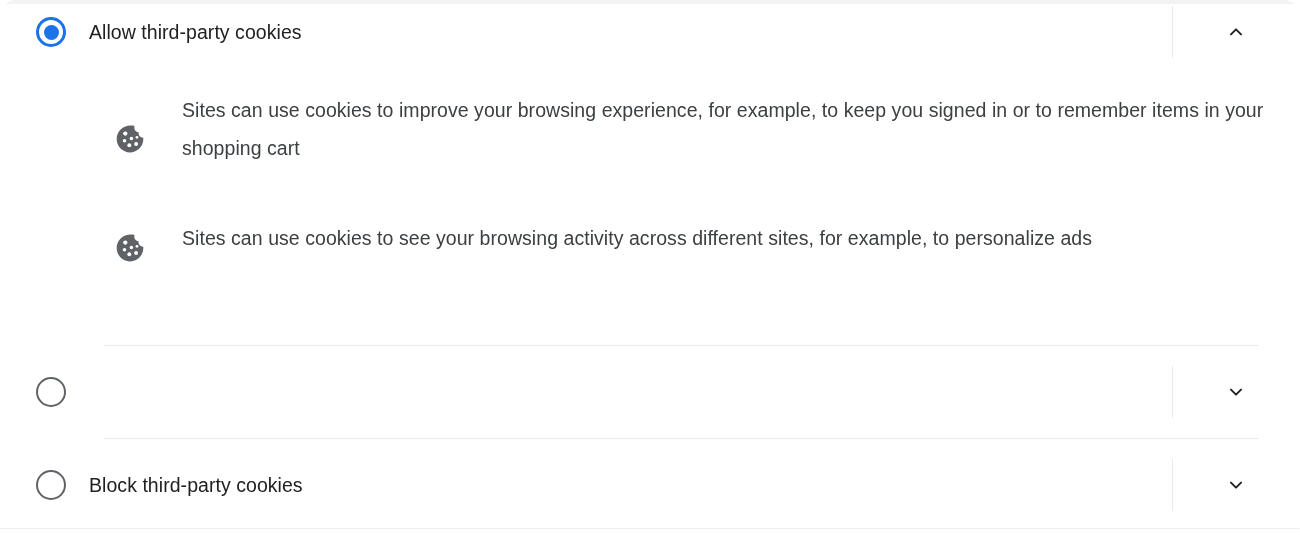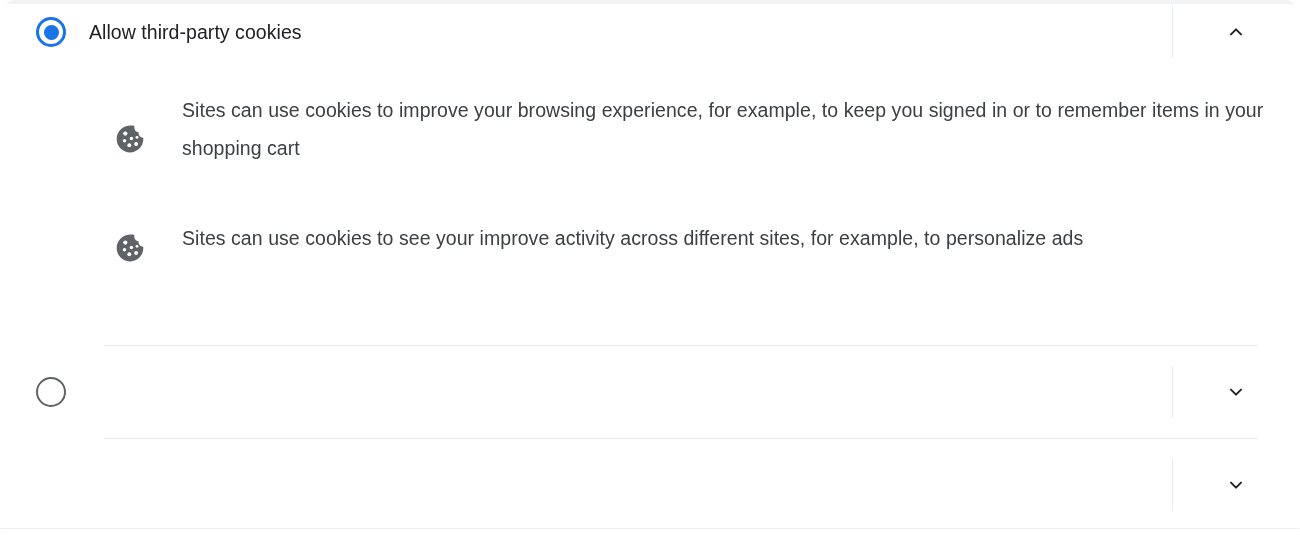--- a/index.html
+++ b/index.html
@@ -190,21 +190,21 @@
         <svg width="32" height="32" viewBox="0 0 32 32" aria-hidden="true">
           <path d="M16 2.6 c1.2 0 2.4 .13 3.5 .4 -.25 .85 -.3 1.8 -.05 2.75 .52 2.0 2.2 3.4 4.15 3.62 -.18 .95 -.05 1.98 .45 2.9 .85 1.6 2.5 2.5 4.2 2.45 .05 .42 .07 .85 .07 1.28 0 7.4 -5.95 13.4 -13.32 13.4 S1.68 23.4 1.68 16 C1.68 8.6 7.63 2.6 16 2.6 Z" fill="#5f6368"></path>
           <circle cx="10.3" cy="10.6" r="2.15" fill="#ffffff"></circle>
           <circle cx="16.4" cy="15.4" r="1.75" fill="#ffffff"></circle>
           <circle cx="9.5" cy="17.8" r="1.75" fill="#ffffff"></circle>
           <circle cx="14.3" cy="22.3" r="1.95" fill="#ffffff"></circle>
           <circle cx="21.1" cy="21.0" r="1.95" fill="#ffffff"></circle>
           <circle cx="22.0" cy="14.3" r="1.4" fill="#ffffff"></circle>
         </svg>
       </span>
-      <span class="detail-text">Sites can use cookies to see your improve activity across different sites, for example, to personalize ads</span>
+      <span class="detail-text">Sites can use cookies to see your browsing activity across different sites, for example, to personalize ads</span>
     </div>
 
   </div>
 
   <div class="hdivider h1"></div>
 
   <div class="radio-row r2">
     <span class="radio-outer off"></span>
   </div>
 
@@ -212,20 +212,24 @@
   <div class="expander e2">
     <span class="chev">
       <svg width="22" height="22" viewBox="0 0 24 24" aria-hidden="true">
         <path d="M6.5 9.4 L12 14.9 L17.5 9.4" fill="none" stroke="#202124" stroke-width="2.1" stroke-linecap="round" stroke-linejoin="round"></path>
       </svg>
     </span>
   </div>
 
   <div class="hdivider h2"></div>
 
+  <div class="radio-row r3">
+    <span class="radio-outer off"></span>
+    <span class="radio-label">Block third-party cookies</span>
+  </div>
 
   <div class="vdivider v3"></div>
   <div class="expander e3">
     <span class="chev">
       <svg width="22" height="22" viewBox="0 0 24 24" aria-hidden="true">
         <path d="M6.5 9.4 L12 14.9 L17.5 9.4" fill="none" stroke="#202124" stroke-width="2.1" stroke-linecap="round" stroke-linejoin="round"></path>
       </svg>
     </span>
   </div>
 

